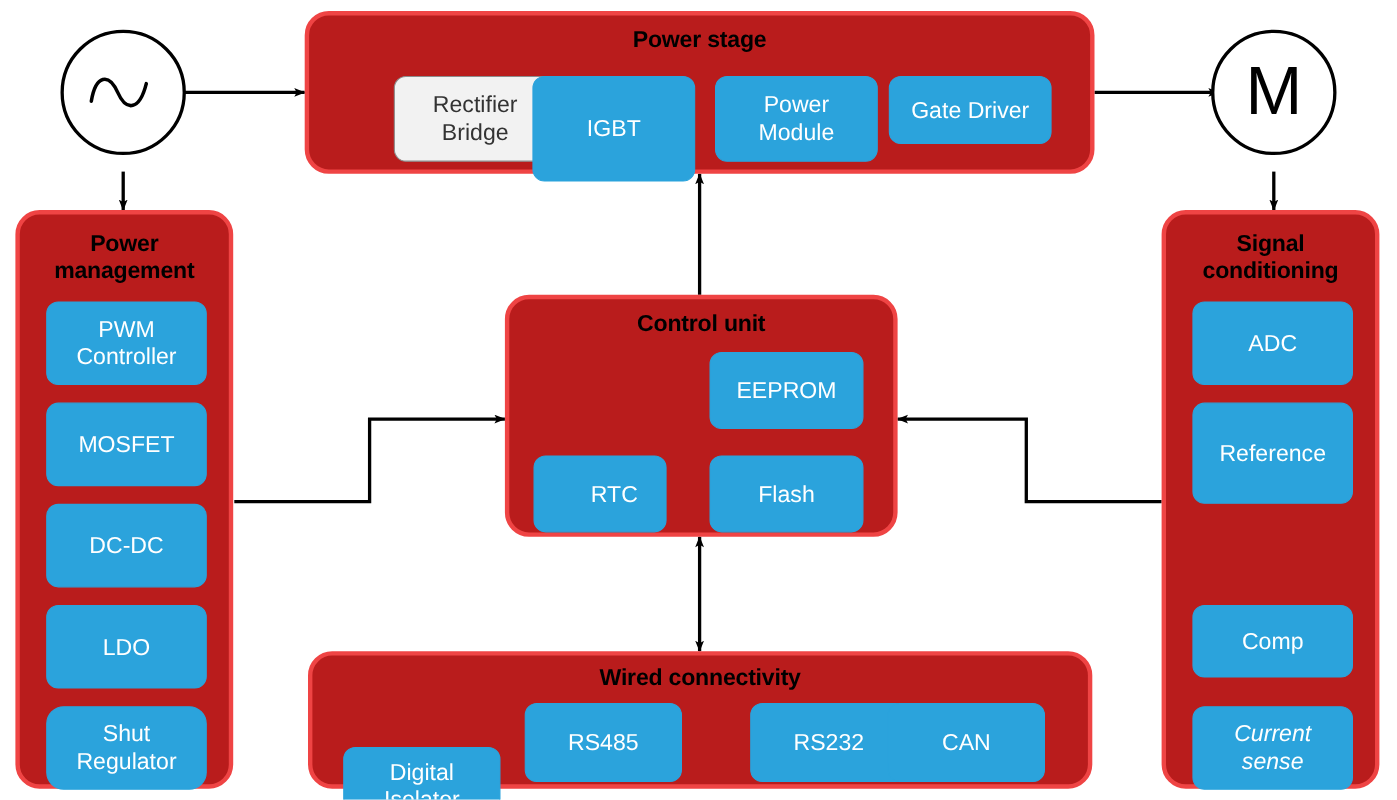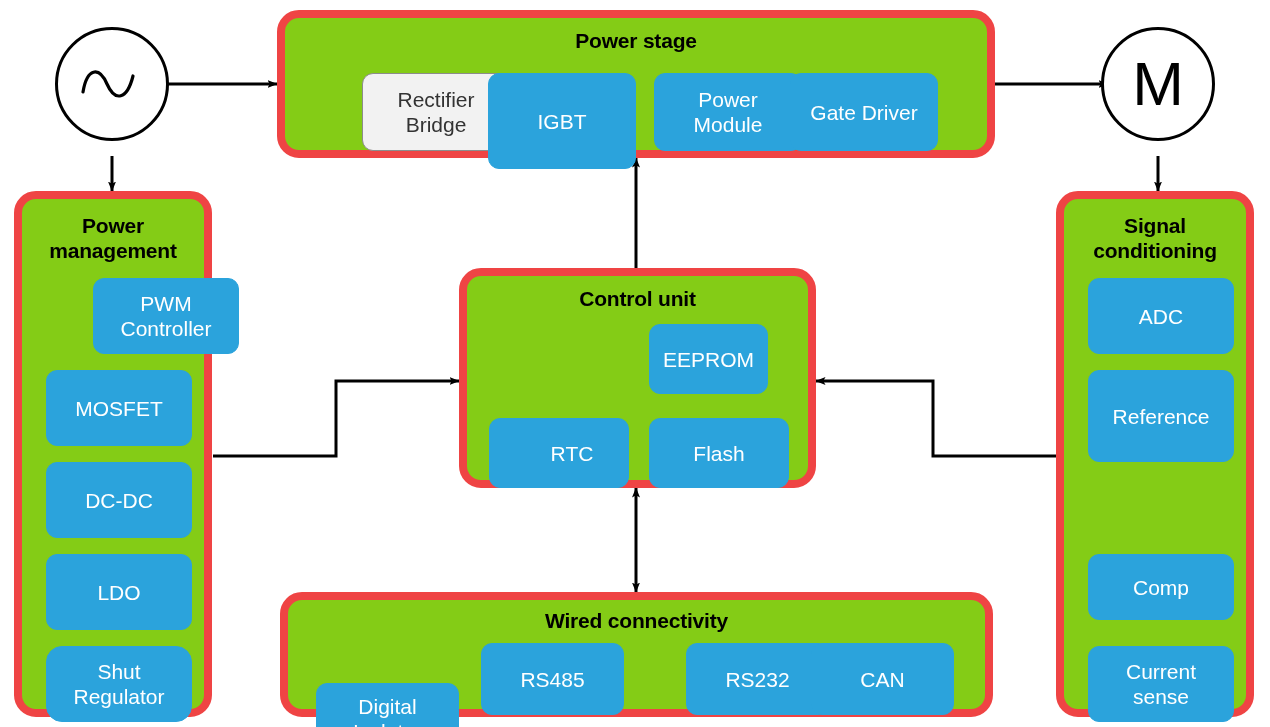--- a/index.html
+++ b/index.html
@@ -15,23 +15,23 @@
     position: relative;
     width: 1270px;
     height: 727px;
     background: #ffffff;
     overflow: hidden;
   }
   
   .group {
     position: absolute;
     box-sizing: border-box;
-    border: 8px solid #ef4444;
+    border: 4px solid #ef4444;
     border-radius: 22px;
-    background: #84cc16;
+    background: #b91c1c;
     z-index: 3;
   }
   .group-title {
     text-align: center;
     font-weight: bold;
     color: #000000;
     font-size: 21px;
     line-height: 25px;
     letter-spacing: -0.2px;
     white-space: pre-line;
@@ -148,52 +148,52 @@
   </div>
 
   <div class="group" style="left:277px; top:10px; width:718px; height:148px;">
     <div class="group-title" style="margin-top:10px;">Power stage</div>
 
     <div class="chip gray" style="left:37px; top:55px; width:148px; height:78px;margin-left:40px;">Rectifier
 Bridge</div>
     <div class="chip blue" style="left:203px; top:55px; width:148px; height:96px;">IGBT</div>
     <div class="chip blue" style="left:369px; top:55px; width:148px; height:78px;">Power
 Module</div>
-    <div class="chip blue" style="left:505px; top:55px; width:148px; height:78px;text-align:right;">Gate Driver</div>
+    <div class="chip blue" style="left:527px; top:55px; width:148px; height:62px;text-align:right;">Gate Driver</div>
   </div>
 
   <div class="group" style="left:14px; top:191px; width:198px; height:526px;">
     <div class="group-title" style="margin-top:14px;">Power
 management</div>
 
-    <div class="chip blue" style="left:24px; top:79px; width:146px; height:76px;margin-left:47px;">PWM
+    <div class="chip blue" style="left:24px; top:79px; width:146px; height:76px;">PWM
 Controller</div>
     <div class="chip blue" style="left:24px; top:171px; width:146px; height:76px;">MOSFET</div>
     <div class="chip blue" style="left:24px; top:263px; width:146px; height:76px;">DC-DC</div>
     <div class="chip blue" style="left:24px; top:355px; width:146px; height:76px;">LDO</div>
     <div class="chip blue" style="left:24px; top:447px; width:146px; height:76px;border-radius:16px;">Shut
 Regulator</div>
   </div>
 
   <div class="group" style="left:1056px; top:191px; width:198px; height:526px;">
     <div class="group-title" style="margin-top:14px;">Signal
 conditioning</div>
 
     <div class="chip blue" style="left:24px; top:79px; width:146px; height:76px;">ADC</div>
     <div class="chip blue" style="left:24px; top:171px; width:146px; height:92px;">Reference</div>
     <div class="chip blue" style="left:24px; top:355px; width:146px; height:66px;">Comp</div>
-    <div class="chip blue" style="left:24px; top:447px; width:146px; height:76px;">Current
+    <div class="chip blue" style="left:24px; top:447px; width:146px; height:76px;font-style:italic;">Current
 sense</div>
   </div>
 
   <div class="group" style="left:459px; top:268px; width:357px; height:220px;">
     <div class="group-title" style="margin-top:10px;">Control unit</div>
 
-    <div class="chip blue" style="left:182px; top:48px; width:119px; height:70px;">EEPROM</div>
-    <div class="chip blue" style="left:22px; top:142px; width:140px; height:70px;padding-left:30px;">RTC</div>
+    <div class="chip blue" style="left:182px; top:48px; width:140px; height:70px;">EEPROM</div>
+    <div class="chip blue" style="left:22px; top:142px; width:121px; height:70px;padding-left:30px;">RTC</div>
     <div class="chip blue" style="left:182px; top:142px; width:140px; height:70px;">Flash</div>
   </div>
 
   <div class="group" style="left:280px; top:592px; width:713px; height:125px;">
     <div class="group-title" style="margin-top:8px;">Wired connectivity</div>
 
     <div class="chip blue" style="left:28px; top:43px; width:143px; height:72px;margin-top:40px;">Digital
 Isolator</div>
     <div class="chip blue" style="left:193px; top:43px; width:143px; height:72px;">RS485</div>
     <div class="chip blue" style="left:358px; top:43px; width:143px; height:72px;margin-left:40px;">RS232</div>

